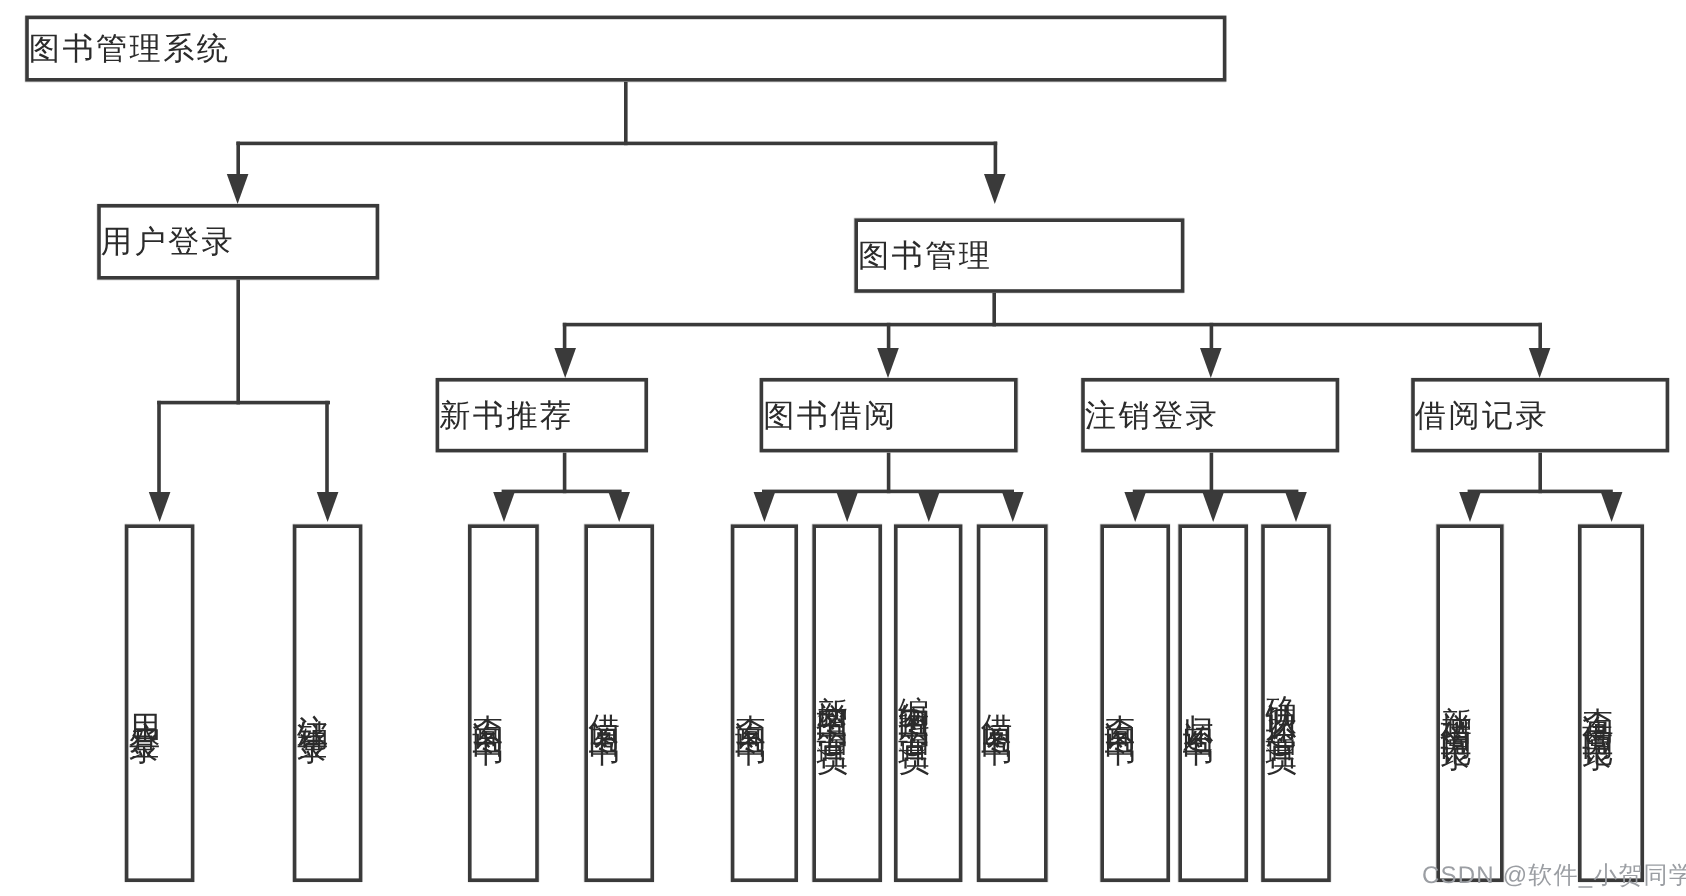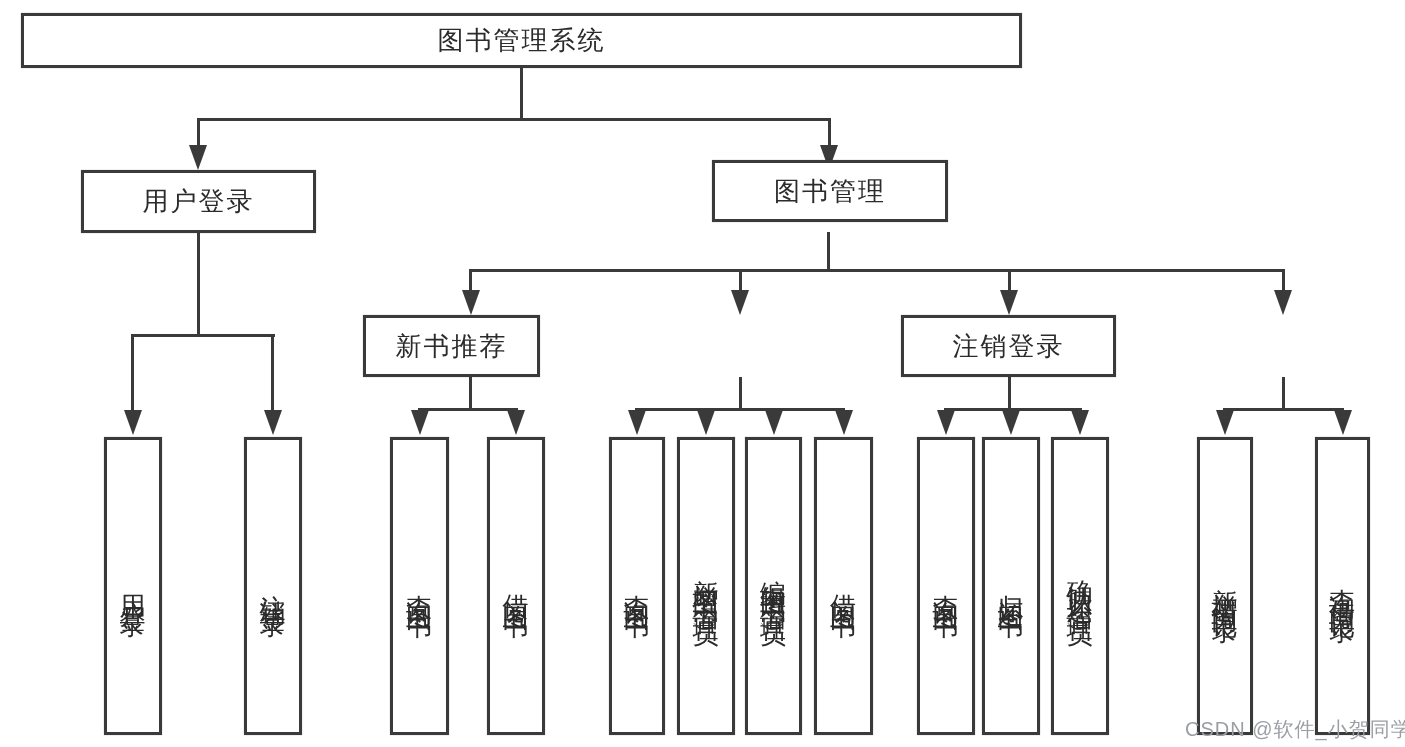--- a/index.html
+++ b/index.html
@@ -4,22 +4,22 @@
 <style>
   :root{
     --line:#3a3a3a; --border:#3a3a3a; --text:#2b2b2b;
     --background:#ffffff; --watermark:#9b9ea3;
   }
   html,body{margin:0;padding:0;}
   body{background:var(--background);font-family:"Liberation Sans","DejaVu Sans",sans-serif;}
   .canvas{position:relative;width:1405px;height:747px;background:var(--background);overflow:hidden;}
   .node,.vnode{
     position:absolute;box-sizing:border-box;background:var(--background);
-    border:3px solid var(--border);display:flex;align-items:center;justify-content:center;
-    color:var(--text);box-shadow:0 0 1px rgba(0,0,0,0.35);
+    border:3px solid var(--border);display:flex;align-items:center;justify-content:flex-start;
+    color:var(--text);box-shadow:0 0 1px rgba(0,0,0,0.35);font-family:Liberation Serif, serif;
   }
   .node span{font-size:26px;letter-spacing:2px;white-space:nowrap;}
   .vnode span{
     writing-mode:vertical-rl;text-orientation:mixed;
     font-size:26px;letter-spacing:6px;line-height:1;white-space:nowrap;
   }
   .v{position:absolute;width:3px;background:var(--line);}
   .h{position:absolute;height:3px;background:var(--line);}
   .ar{position:absolute;width:0;height:0;
       border-left:9px solid transparent;border-right:9px solid transparent;
@@ -80,29 +80,35 @@
   <div class="ar" style="left:1216px;top:410px"></div>
   <div class="ar" style="left:1334px;top:410px"></div>
 
   <div class="node" style="left:21px;top:13px;width:1001px;height:55px">
     <span>图书管理系统</span>
   </div>
 
   <div class="node" style="left:81px;top:170px;width:235px;height:63px">
     <span>用户登录</span>
   </div>
-  <div class="node" style="left:712px;top:160px;width:236px;height:62px">
+  <div class="node" style="left:712px;top:182px;width:275px;height:62px">
     <span>图书管理</span>
   </div>
 
   <div class="node" style="left:363px;top:315px;width:177px;height:62px">
     <span>新书推荐</span>
   </div>
+  <div class="node" style="left:633px;top:315px;width:215px;height:62px">
+    <span>图书借阅</span>
+  </div>
   <div class="node" style="left:901px;top:315px;width:215px;height:62px">
     <span>注销登录</span>
+  </div>
+  <div class="node" style="left:1176px;top:315px;width:215px;height:62px">
+    <span>借阅记录</span>
   </div>
 
   <div class="vnode" style="left:104px;top:437px;width:58px;height:298px">
     <span>用户登录</span>
   </div>
   <div class="vnode" style="left:244px;top:437px;width:58px;height:298px">
     <span>注销登录</span>
   </div>
   <div class="vnode" style="left:390px;top:437px;width:59px;height:298px">
     <span>查询图书</span>

